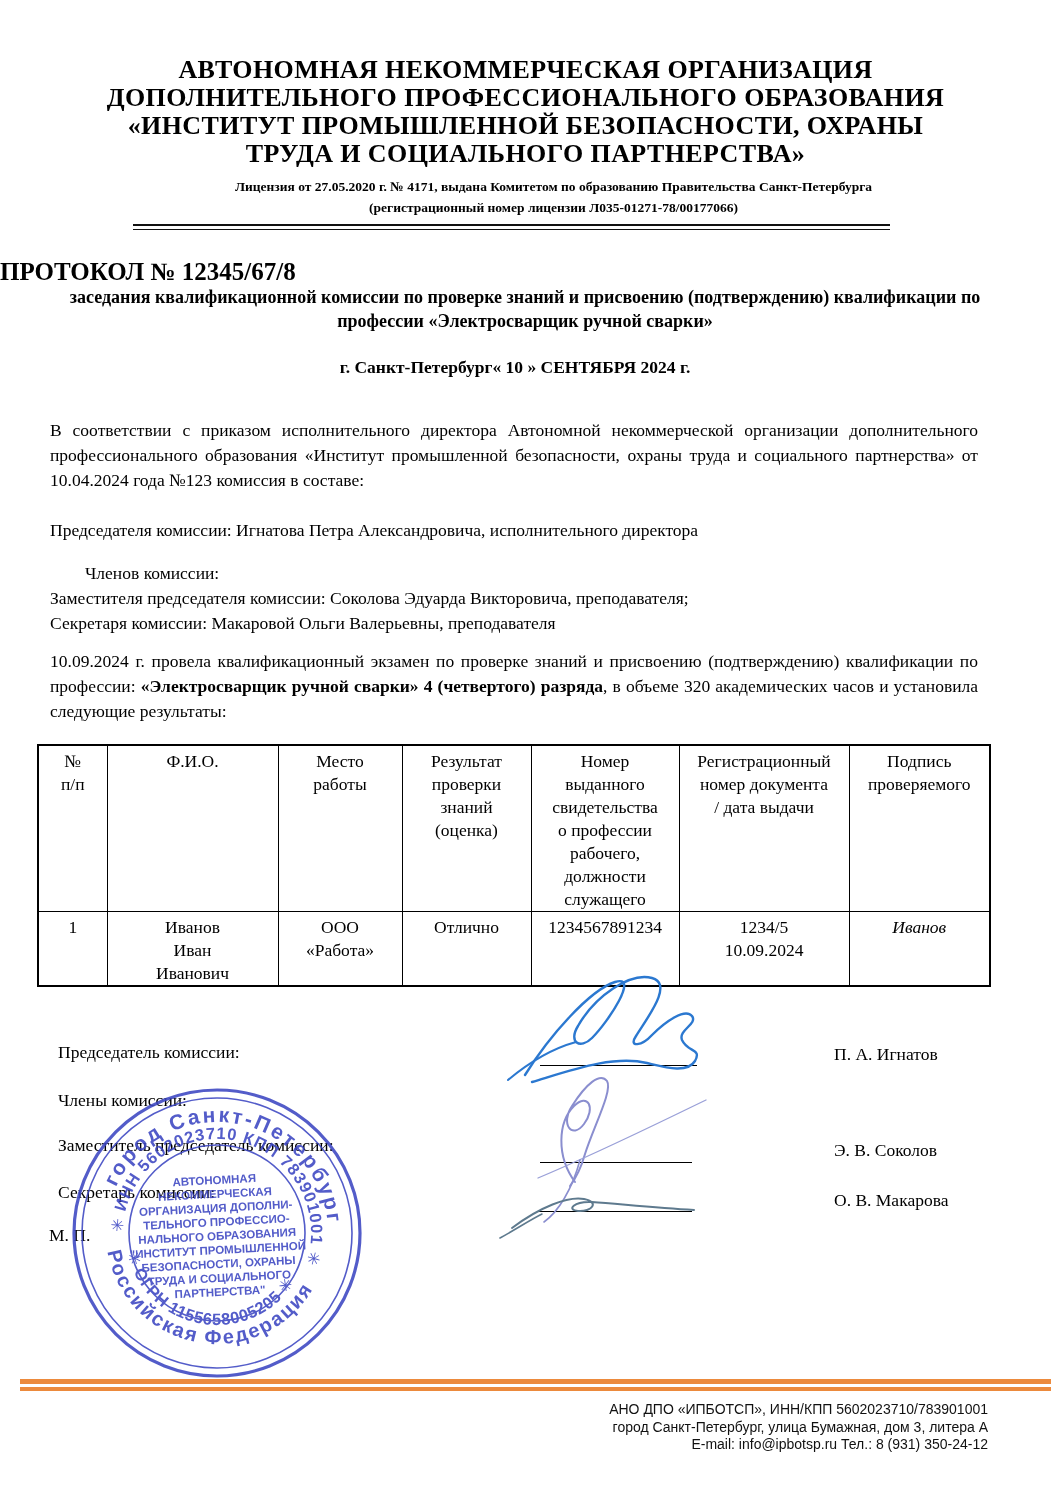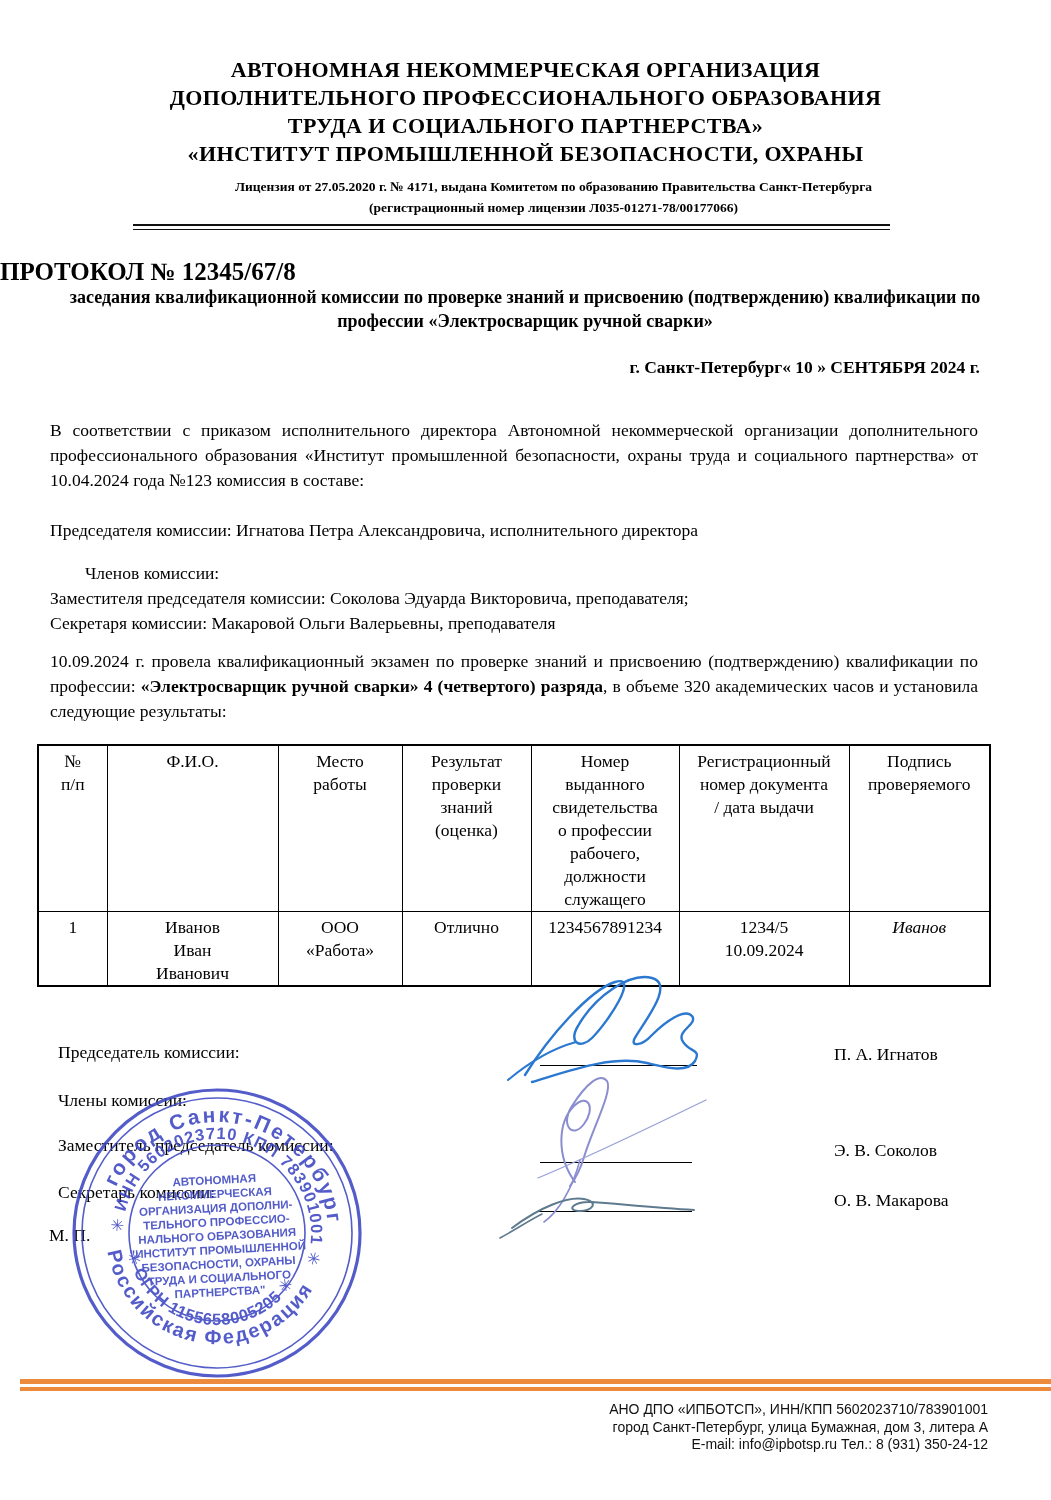--- a/index.html
+++ b/index.html
@@ -1,30 +1,30 @@
 <!DOCTYPE html>
 <html><head>
 <meta charset="utf-8">
 <style>
   html,body{margin:0;padding:0;background:#fff;}
   .page{position:relative;width:1051px;height:1500px;background:#fff;overflow:hidden;
         font-family:"Liberation Serif","DejaVu Serif",serif;color:#000;}
   .abs{position:absolute;}
 
   .org-name{top:56px;left:0;width:100%;text-align:center;font-weight:bold;
-            font-size:22px;line-height:28px;letter-spacing:0.4px;}
+            font-size:26px;line-height:28px;letter-spacing:0.4px;}
   .license{top:176px;left:0;width:100%;text-align:center;font-weight:bold;
            font-size:13.5px;line-height:21px;margin-left:28px;}
   .double-rule{top:224px;left:133px;width:757px;height:3px;
                border-top:2.6px solid #111;border-bottom:1.2px solid #111;}
 
   .protocol-title{top:258px;left:0;width:100%;text-align:left;font-weight:bold;font-size:25px;}
   .protocol-subtitle{top:285px;left:58px;width:934px;text-align:center;font-weight:bold;
                      font-size:18px;line-height:24px;}
-  .citydate{top:357px;left:50px;width:930px;display:flex;justify-content:flex-end;
+  .citydate{top:357px;left:50px;width:930px;display:flex;justify-content:center;
             font-weight:bold;font-size:17.5px;}
 
   .para{left:50px;width:928px;text-align:justify;font-size:17.5px;line-height:25px;}
   .p1{top:418px;}
   .line-plain{left:50px;width:928px;font-size:17.5px;line-height:22px;}
   .l-chair{top:519px;}
   .l-members{top:562px;margin-left:35px;}
   .l-deputy{top:587px;}
   .l-secretary{top:612px;}
   .p2{top:649px;}
@@ -63,22 +63,22 @@
                font-size:14px;line-height:17.5px;color:#111;}
 </style>
 </head>
 <body>
 
 <div class="page">
 
   <div class="abs org-name">
     <div>АВТОНОМНАЯ НЕКОММЕРЧЕСКАЯ ОРГАНИЗАЦИЯ</div>
     <div>ДОПОЛНИТЕЛЬНОГО ПРОФЕССИОНАЛЬНОГО ОБРАЗОВАНИЯ</div>
+    <div>«ИНСТИТУТ ПРОМЫШЛЕННОЙ БЕЗОПАСНОСТИ, ОХРАНЫ</div>
     <div>ТРУДА И СОЦИАЛЬНОГО ПАРТНЕРСТВА»</div>
-    <div>«ИНСТИТУТ ПРОМЫШЛЕННОЙ БЕЗОПАСНОСТИ, ОХРАНЫ</div>
   </div>
   <div class="abs license">
     <div>Лицензия от 27.05.2020 г. № 4171, выдана Комитетом по образованию Правительства Санкт-Петербурга</div>
     <div>(регистрационный номер лицензии Л035-01271-78/00177066)</div>
   </div>
   <div class="abs double-rule"></div>
 
   <div class="abs protocol-title">ПРОТОКОЛ № 12345/67/8</div>
   <div class="abs protocol-subtitle">заседания квалификационной комиссии по проверке знаний и присвоению (подтверждению) квалификации по профессии «Электросварщик ручной сварки»</div>
 

